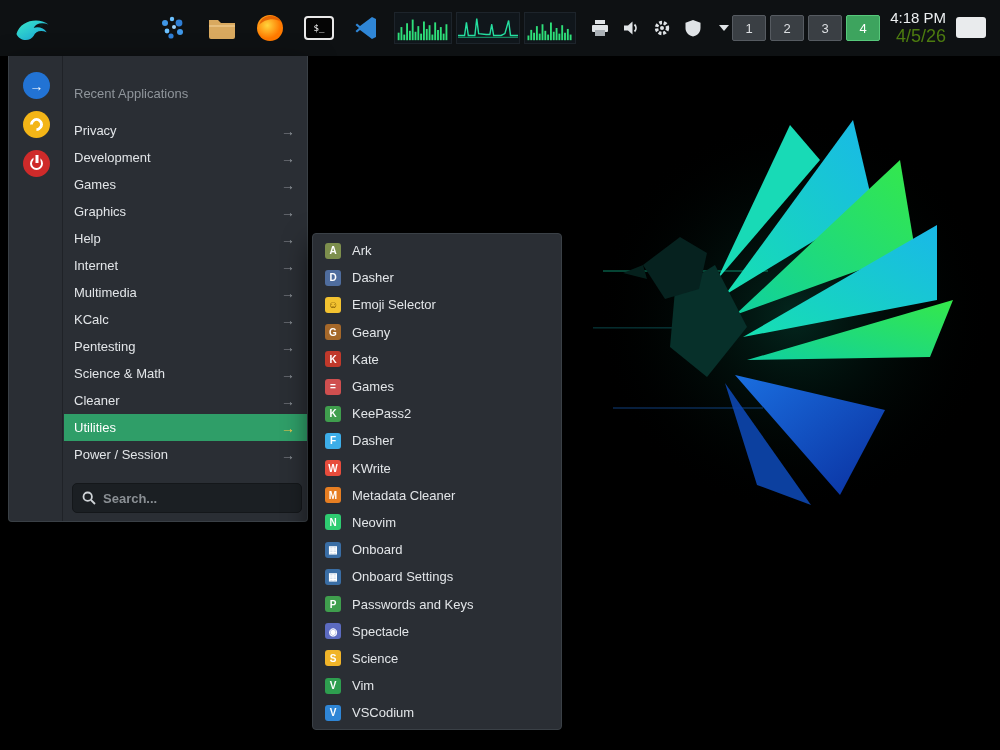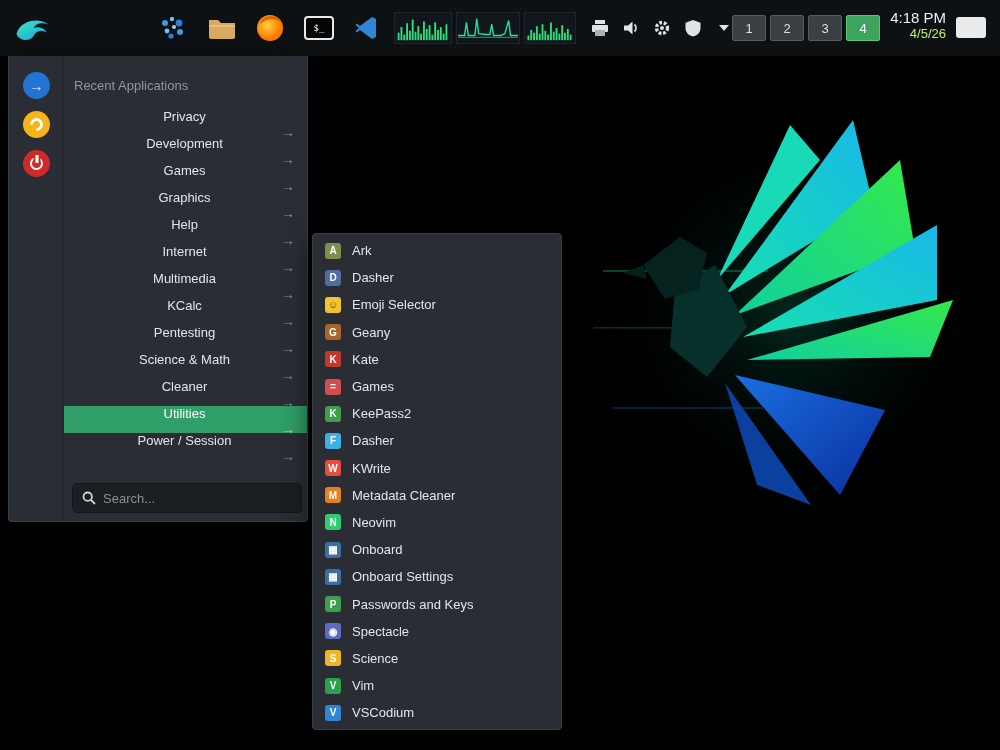--- a/index.html
+++ b/index.html
@@ -35,21 +35,21 @@
   .chev { width:0; height:0; border-left:5px solid transparent; border-right:5px solid transparent;
           border-top:6px solid #dfe3e6; }
 
   #pager { position:absolute; left:732px; top:15px; display:flex; gap:4px; }
   .ws { width:34px; height:26px; background:#3a3f44; border:1px solid #565b61; color:#dcdfe2;
         font-size:13px; display:flex; align-items:center; justify-content:center; border-radius:2px; }
   .ws.active { background:#3da45e; border-color:#57c97b; color:#fff; }
 
   .clock { position:absolute; right:54px; top:9px; text-align:right; color:#eceff1; }
   .clock .time { font-size:15px; line-height:1.15; }
-  .clock .date { font-size:13px; color:#bef264; }
+  .clock .date { font-size:18px; color:#4d7c0f; }
 
   #show-desktop { position:absolute; right:14px; top:17px; width:30px; height:21px;
                   background:#e9ebed; border-radius:3px; }
 
   
   #menu { position:absolute; left:8px; top:56px; width:300px; height:466px;
           background:rgba(43,48,54,.97); border:1px solid #3a4046; border-top:none;
           border-radius:0 0 4px 4px; box-shadow:0 10px 28px rgba(0,0,0,.65); z-index:6; }
   #leave-strip { position:absolute; left:0; top:0; width:54px; height:100%;
                  border-right:1px solid rgba(0,0,0,.25); }
@@ -60,33 +60,33 @@
   #btn-restart .arc { width:13px; height:13px; border:3px solid #fff; border-left-color:transparent;
                       border-radius:50%; transform:rotate(-45deg); }
   #btn-shutdown { top:94px; background:#cf2a2a; position:absolute; }
   .pwr-ring { width:13px; height:13px; border:2.5px solid #fff; border-radius:50%; position:relative; }
   .pwr-bar { position:absolute; left:50%; top:-4px; transform:translateX(-50%); width:3px; height:8px;
              background:#fff; box-shadow:0 0 0 2px #cf2a2a; }
 
   #menu-content { position:absolute; left:55px; top:0; right:0; bottom:0; }
   .recent-row { height:27px; display:flex; align-items:center; padding-left:10px;
                 color:#8f959b; font-size:13px; }
-  #recent-block { padding-top:16px; }
+  #recent-block { padding-top:24px; }
   #category-list { margin-top:10px; }
   .cat-row { height:27px; display:flex; align-items:center; padding:0 12px 0 10px;
-             color:#e2e5e8; font-size:13px;flex-direction:column; }
+             color:#e2e5e8; font-size:13px; }
   .cat-arrow { margin-left:auto; color:#8d9298; font-size:14px; }
   .cat-row.active { background:#2f9e68; color:#fff; }
   .cat-row.active .cat-arrow { color:#f7c94b; font-weight:bold; }
 
   #search-box { position:absolute; left:8px; right:5px; bottom:8px; height:30px;
                 background:#1b1f23; border:1px solid #14171a; border-radius:5px;
                 display:flex; align-items:center; padding:0 9px; gap:7px; }
   #search-input { flex:1; background:transparent; border:none; outline:none;
-                  color:#dfe3e6; font-size:13px; font-family:"Liberation Sans",sans-serif; }
+                  color:#dfe3e6; font-size:13px; font-family:"Liberation Sans",sans-serif;font-weight:bold; }
   #search-input::placeholder { color:#8a8f94; }
 
   
   #submenu { position:absolute; left:312px; top:233px; width:250px; height:497px;
              background:rgba(43,48,54,.97); border:1px solid #3a4046; border-radius:4px;
              box-shadow:0 10px 28px rgba(0,0,0,.65); z-index:6; padding:3px 0; overflow:hidden; }
   .sub-row { height:27.2px; display:flex; align-items:center; gap:11px; padding:0 12px;
              font-size:13px; color:#e2e5e8; }
   .app-ico { width:16px; height:16px; border-radius:3px; display:flex; align-items:center;
              justify-content:center; font-size:10px; font-weight:bold; color:#fff; flex:none; }

